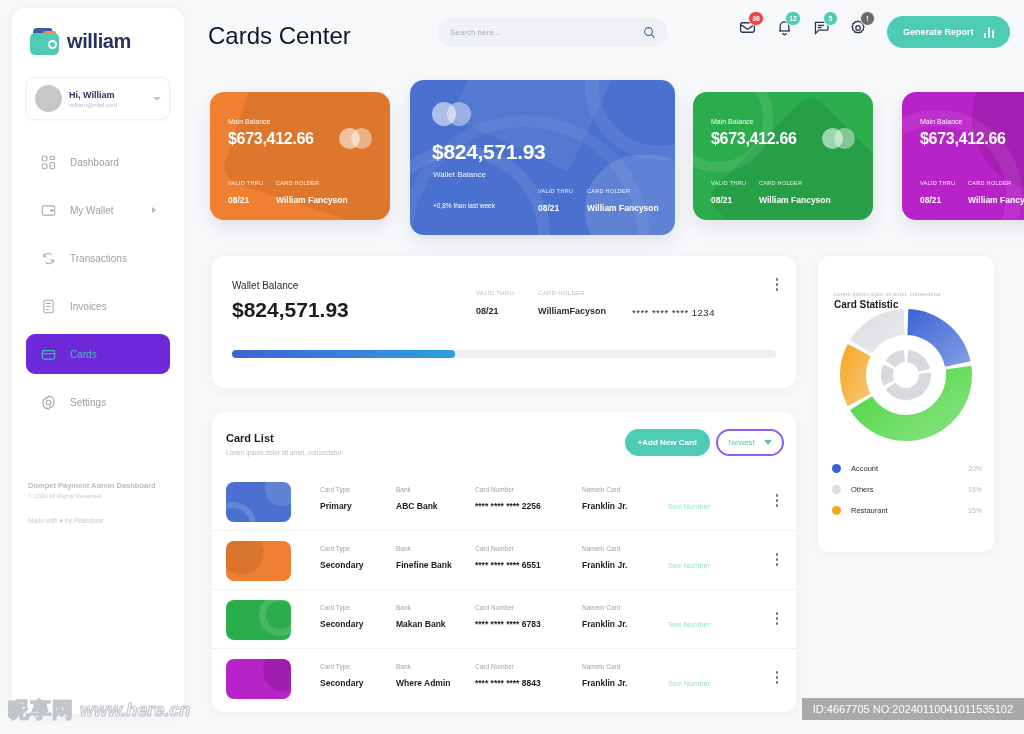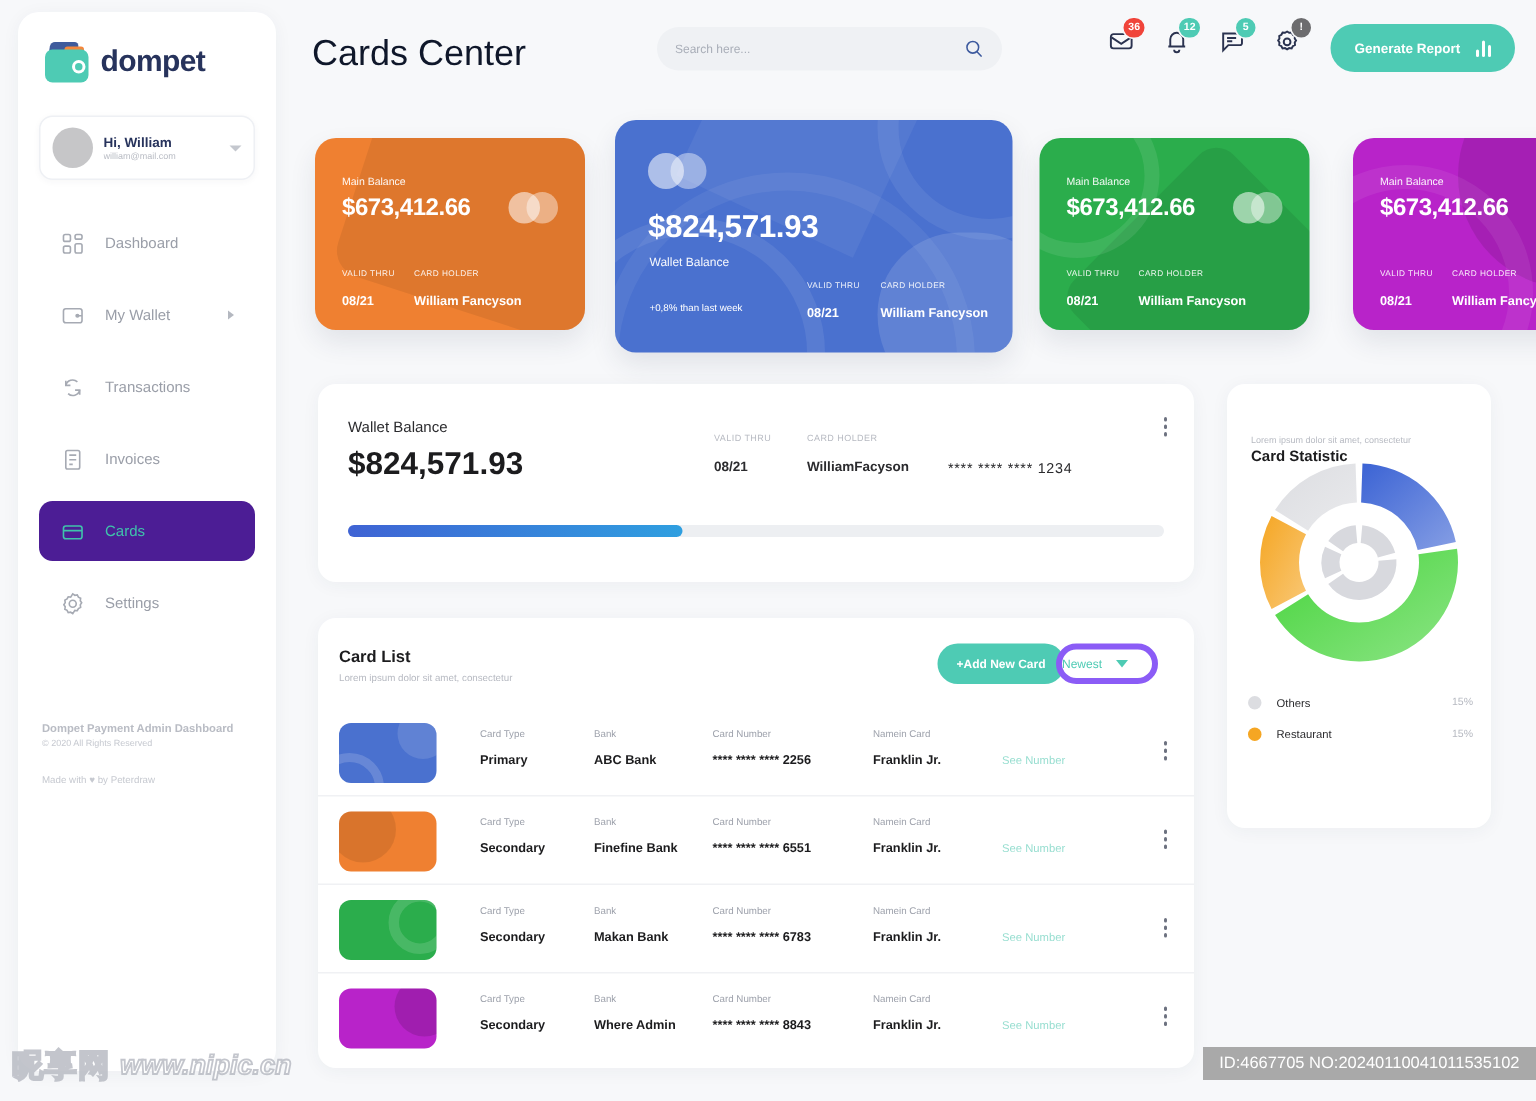--- a/index.html
+++ b/index.html
@@ -85,21 +85,21 @@
 
   .nav { margin-top: 22px; }
   .nav-item {
     position: relative;
     display: flex; align-items: center;
     height: 40px; margin: 0 14px 8px 14px;
     padding-left: 14px; border-radius: 9px;
     color: #9a9ea8; font-size: 10px;
   }
   .nav-item.active {
-    background: #4c1d95; color: #3fc3ab;
+    background: #6d28d9; color: #3fc3ab;
   }
   .nav-icon {
     width: 17px; height: 17px; flex: 0 0 17px;
     display: flex; align-items: center; justify-content: center;
     margin-right: 13px;
   }
   .nav-arrow {
     position: absolute; right: 14px;
     width: 0; height: 0;
     border-top: 3px solid transparent;
@@ -219,24 +219,24 @@
   .cl-title { position: absolute; left: 14px; top: 20px; font-size: 11px; font-weight: bold; color: #1c1c1e; }
   .cl-sub { position: absolute; left: 14px; top: 37px; font-size: 6.5px; color: #b7bac2; }
   .btn-add {
     position: absolute; right: 86px; top: 17px;
     height: 27px; padding: 0 13px; border: none;
     background: #4ecbb4; border-radius: 14px;
     color: #fff; font-size: 8px; font-weight: bold; cursor: pointer;
     font-family: "Liberation Sans", sans-serif;
   }
   .btn-sort {
-    position: absolute; right: 24px; top: 17px;
+    position: absolute; right: 12px; top: 17px;
     width: 68px; height: 27px;
-    border: 4px solid #8b5cf6; background: #fff; border-radius: 14px;
-    display: flex; align-items: center; gap: 9px;
+    border: 2px solid #8b5cf6; background: #fff; border-radius: 14px;
+    display: flex; align-items: center; justify-content: center; gap: 9px;
     color: #4ecbb4; font-size: 8px; cursor: pointer;
     font-family: "Liberation Sans", sans-serif;
   }
   .caret-teal {
     width: 0; height: 0;
     border-left: 4px solid transparent;
     border-right: 4px solid transparent;
     border-top: 5px solid #4ecbb4;
   }
   .row {
@@ -299,21 +299,21 @@
 
   <div class="sidebar">
 
     <div class="logo-row">
       <div class="logo-mark">
         <div class="logo-flap"></div>
         <div class="logo-flap2"></div>
         <div class="logo-wallet"></div>
         <div class="logo-dot"></div>
       </div>
-      <div class="logo-text">dompet</div>
+      <div class="logo-text">william</div>
     </div>
 
     <div class="profile">
       <div class="avatar"></div>
       <div class="profile-txt">
         <div class="profile-name">Hi, William</div>
         <div class="profile-mail">william@mail.com</div>
       </div>
       <div class="caret-dn"></div>
     </div>
@@ -674,31 +674,36 @@
           <path d="M8.725458871310835 97.9851231438688 A66 66 0 0 1 8.725458871310828 36.0148768561312 L31.682096285642928 48.221137488564366 A40 40 0 0 0 31.682096285642928 85.77886251143565 Z" fill="url(#g2)"></path>
           <path d="M11.02882565367588 32.025328560608486 A66 66 0 0 1 64.6966332176349 1.0402054167396813 L65.60402013189993 27.024366919236172 A40 40 0 0 0 33.078076153742956 45.803229430671806 Z" fill="url(#g3)"></path>
           <circle cx="67" cy="67" r="34" fill="#ffffff"></circle>
           <path d="M69.17889356869145 42.095132547706356 A25 25 0 0 1 91.1481456572267 60.52952387243698 L79.55703574175789 63.63535241366723 A13 13 0 0 0 68.13302465571955 54.04946892480731 Z" fill="#d8d9de"></path>
           <path d="M91.90486745229364 64.82110643130855 A25 25 0 0 1 46.52119889277521 81.33941090877616 L56.35102342424311 74.4564936725636 A13 13 0 0 0 79.95053107519269 65.86697534428045 Z" fill="#d8d9de"></path>
           <path d="M44.34230532408375 77.56545654351748 A25 25 0 0 1 44.34230532408375 56.434543456482515 L55.21799876852355 61.50596259737091 A13 13 0 0 0 55.21799876852355 72.49403740262909 Z" fill="#d8d9de"></path>
           <path d="M46.5211988927752 52.660589091223855 A25 25 0 0 1 64.82110643130855 42.095132547706356 L65.86697534428045 54.04946892480731 A13 13 0 0 0 56.3510234242431 59.543506327436404 Z" fill="#d8d9de"></path>
         </svg></div>
     <div class="legend" id="legend">
         <div class="lg-row">
+          <span class="lg-dot" style="background:#3b63d4"></span>
+          <span class="lg-name">Account</span>
+          <span class="lg-pct">20%</span>
+        </div>
+        <div class="lg-row">
           <span class="lg-dot" style="background:#dcdde1"></span>
           <span class="lg-name">Others</span>
           <span class="lg-pct">15%</span>
         </div>
         <div class="lg-row">
           <span class="lg-dot" style="background:#f5a623"></span>
           <span class="lg-name">Restaurant</span>
           <span class="lg-pct">15%</span>
         </div>
       </div>
   </div>
 
   <div class="wm-left">
     <span class="wm-cjk">昵享网</span>
-    <span class="wm-url">www.nipic.cn</span>
+    <span class="wm-url">www.here.cn</span>
   </div>
   <div class="wm-id">ID:4667705 NO:20240110041011535102</div>
 
 </div>
 
 </body></html>

